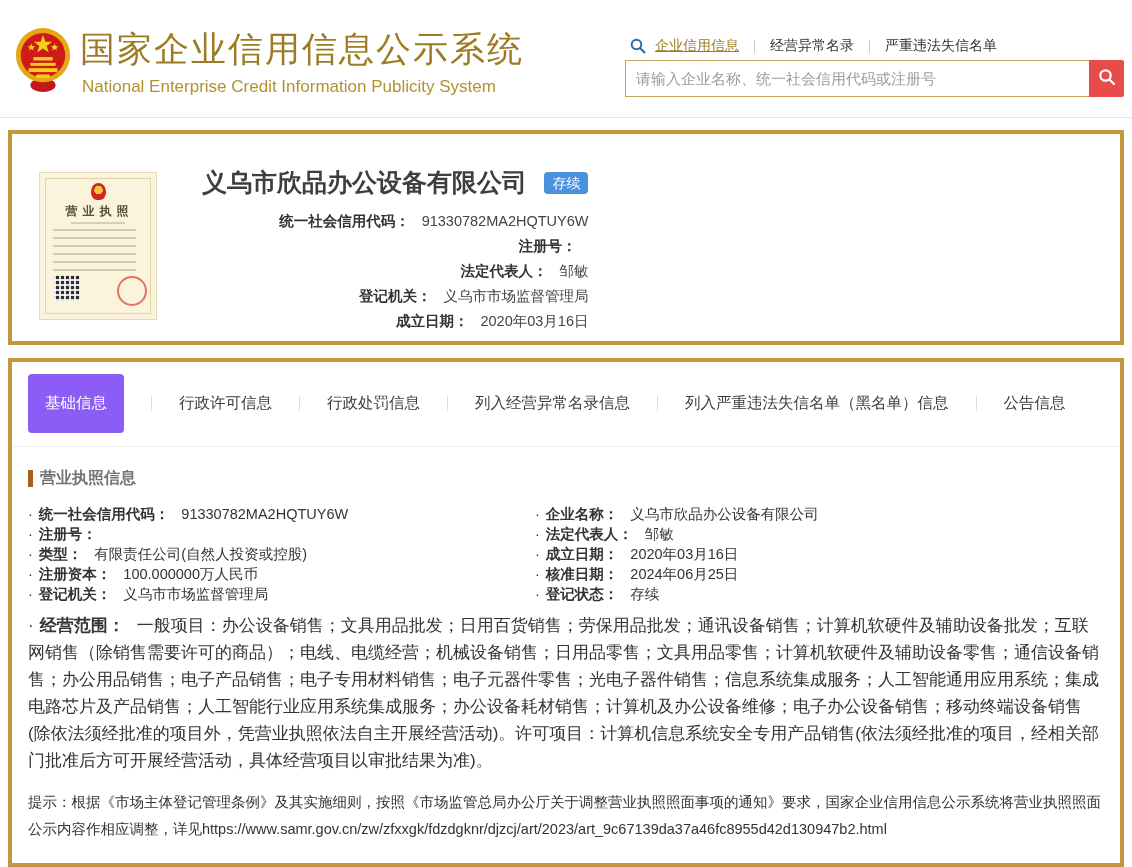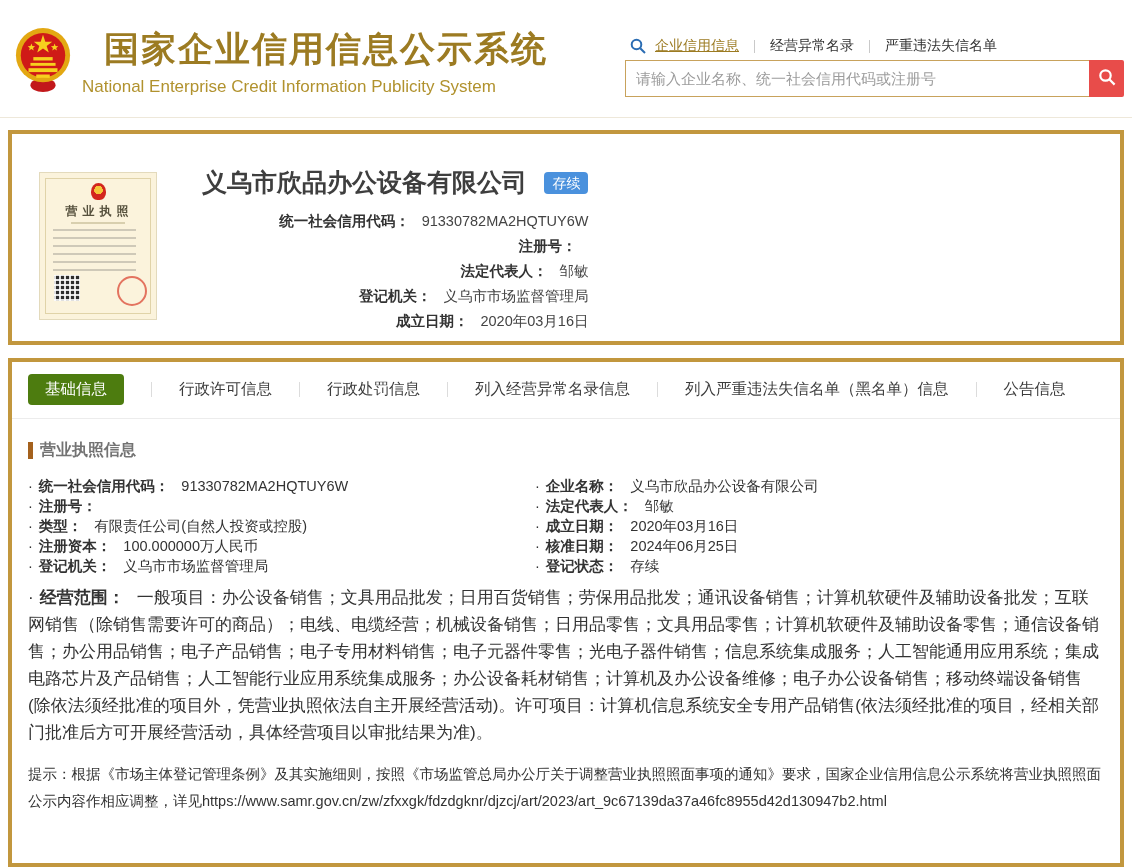--- a/index.html
+++ b/index.html
@@ -4,22 +4,22 @@
 <style>
   * { box-sizing: border-box; margin: 0; padding: 0; }
   html,body { width:1132px; height:867px; background:#fff; overflow:hidden;
     font-family:"Liberation Sans","DejaVu Sans",sans-serif; color:#333; }
   body { position:relative; }
 
   
   .header { position:absolute; top:0; left:0; width:1132px; height:118px; background:#fff;
     border-bottom:1px solid #eee8da; }
   .emblem { position:absolute; left:14px; top:26px; width:58px; height:68px; }
-  .site-title { position:absolute; left:80px; top:26px; font-size:35px; font-weight:bold;
-    color:#9c7b22; letter-spacing:2px; white-space:nowrap;margin-left:24px; }
+  .site-title { position:absolute; left:80px; top:26px; font-size:35px; font-weight:normal;
+    color:#9c7b22; letter-spacing:2px; white-space:nowrap; }
   .site-sub { position:absolute; left:82px; top:77px; font-size:17px; color:#b1922e; white-space:nowrap; }
 
   .nav-links { position:absolute; left:630px; top:36px; height:20px; display:flex; align-items:center;
     font-size:14px; white-space:nowrap; }
   .nav-links .mag { margin-right:9px; display:inline-flex; }
   .nav-link { color:#333; text-decoration:none; cursor:pointer; }
   .nav-link.active { color:#9c7b22; text-decoration:underline; }
   .vsep { width:1px; height:13px; background:#c9c9c9; margin:0 15px; }
 
   .search-row { position:absolute; left:625px; top:60px; width:499px; height:37px; display:flex; }
@@ -63,21 +63,21 @@
   .act-btn { width:146px; height:35px; margin-bottom:10px; border:none; border-radius:4px;
     color:#fff; font-size:15px; cursor:pointer; font-family:inherit; }
   .act-send  { background:#d5a55b; }
   .act-share { background:#8d6a22; }
   .act-print { background:#544416; }
 
   
   .card2 { top:358px; height:509px; }
   .tabs { display:flex; align-items:center; padding:12px 16px 13px; border-bottom:1px solid #ececec; }
   .tab { font-size:15.5px; color:#3c3c3c; cursor:pointer; white-space:nowrap; }
-  .tab.active { background:#4d7c0f; color:#fff; padding:5px 17px; border-radius:4px; }
+  .tab.active { background:#8b5cf6; color:#fff; padding:19px 17px; border-radius:4px; }
   .tab-sep { width:1px; height:15px; background:#dcdcdc; margin:0 27px; }
 
   .section-title { margin:21px 16px 0; font-size:16px; font-weight:bold; color:#737373; display:flex; align-items:center; }
   .section-bar { width:5px; height:17px; background:#a4611d; margin-right:7px; }
 
   .grid { margin:15px 16px 0; display:grid; grid-template-columns:507px 1fr; 
     font-size:14.5px; line-height:20px; }
   .dot { color:#333; margin-right:6px; }
   .flabel { font-weight:bold; color:#333; margin-right:12px; }
   .fvalue { color:#333; }

